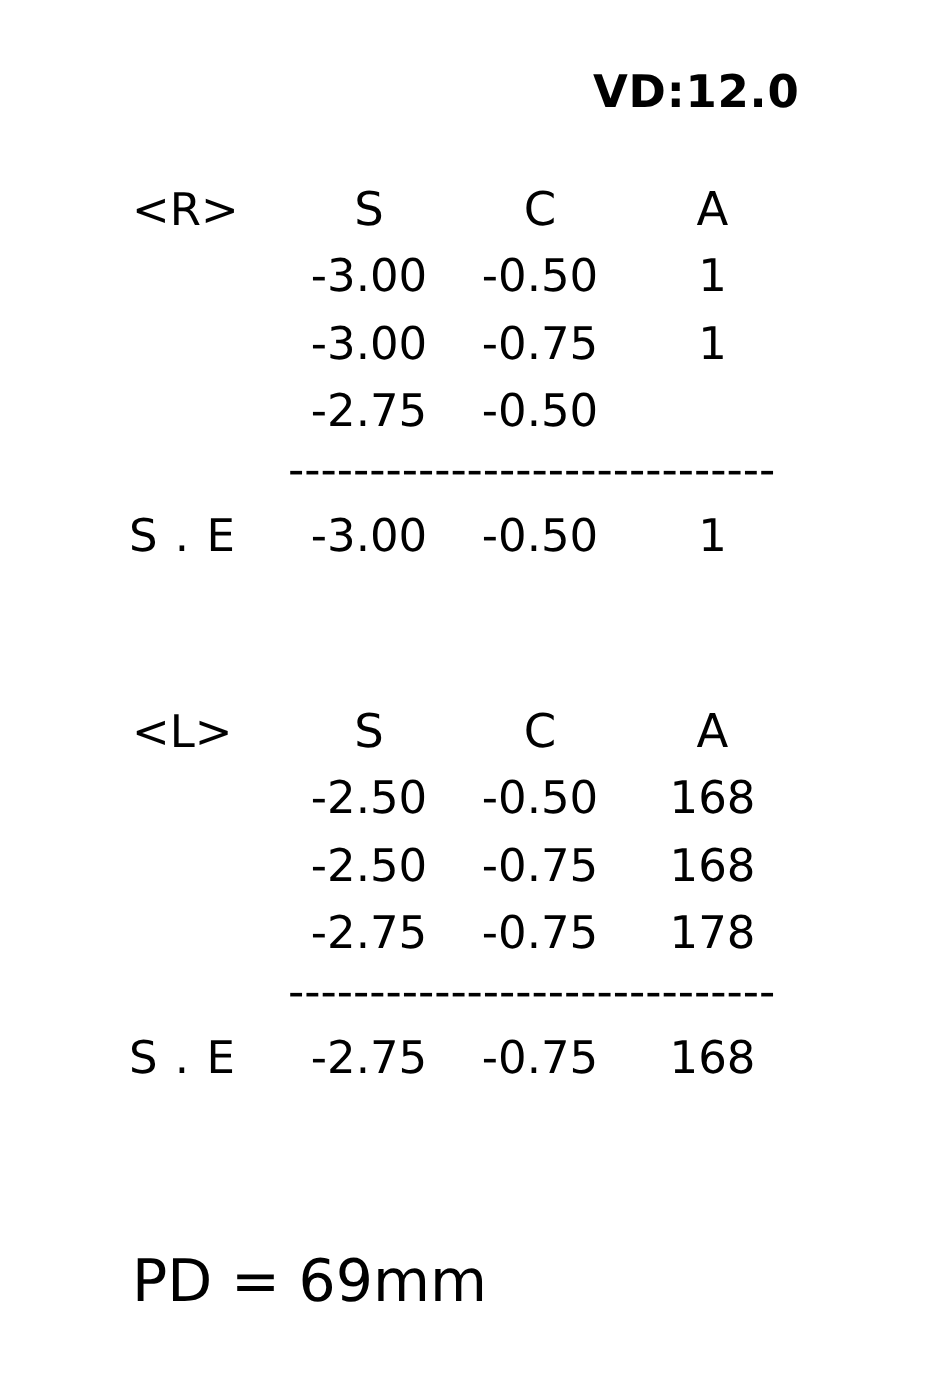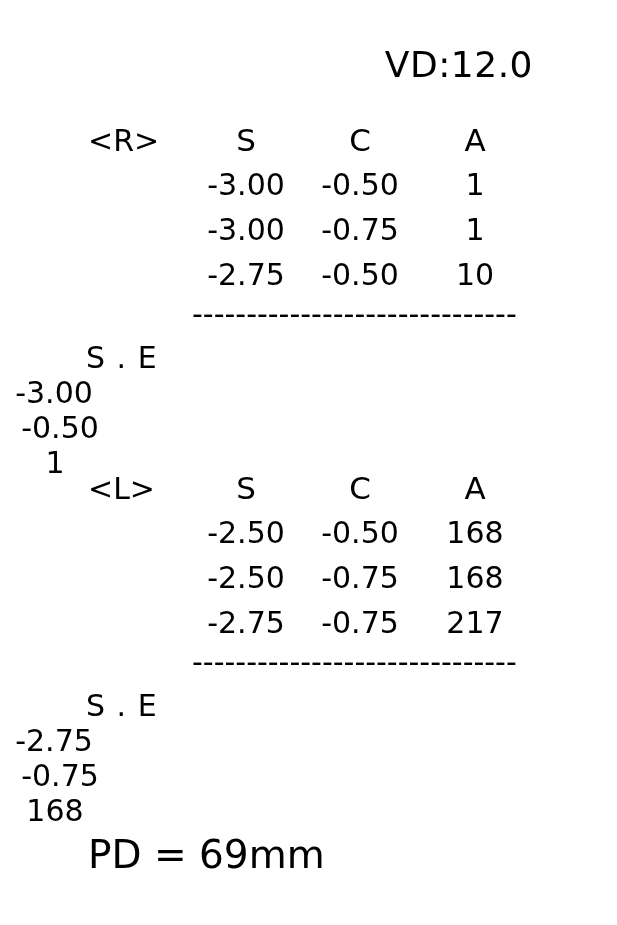--- a/index.html
+++ b/index.html
@@ -17,23 +17,24 @@
   }
   .sheet {
     position: relative;
     width: 617px;
     height: 925px;
   }
   .vd {
     position: absolute;
     top: 44px;
     right: 84px;
-    font-size: 36px;
+    font-size: 30px;
     letter-spacing: 0.5px;
     white-space: nowrap;
+    font-weight: bold;
   }
   .block {
     position: absolute;
     left: 0;
     width: 617px;
   }
   .block.right { top: 122px; }
   .block.left  { top: 470px; }
 
   .row {
@@ -69,21 +70,21 @@
     padding-left: 192px;
     box-sizing: border-box;
     color: #000;
     overflow: hidden;
     white-space: nowrap;
   }
   .divider span {
     display: inline-block;
     transform: translateY(-6px);
   }
-  .se-row { margin-top: 8px; flex-direction: column; }
+  .se-row { margin-top: 8px; }
   .se-row .c-label {
     padding-left: 86px;
     letter-spacing: 1px;
   }
   .pd {
     position: absolute;
     left: 88px;
     top: 832px;
     font-size: 39px;
     white-space: nowrap;
@@ -116,21 +117,20 @@
       <div class="c-label"></div>
       <div class="c-s">-3.00</div>
       <div class="c-c">-0.75</div>
       <div class="c-a">1</div>
     </div>
 
     <div class="row">
       <div class="c-label"></div>
       <div class="c-s">-2.75</div>
       <div class="c-c">-0.50</div>
-      <div class="c-a">10</div>
     </div>
 
     <div class="divider">
       <span>------------------------------</span>
     </div>
 
     <div class="row se-row">
       <div class="c-label">S . E</div>
       <div class="c-s">-3.00</div>
       <div class="c-c">-0.50</div>
@@ -158,21 +158,21 @@
       <div class="c-label"></div>
       <div class="c-s">-2.50</div>
       <div class="c-c">-0.75</div>
       <div class="c-a">168</div>
     </div>
 
     <div class="row">
       <div class="c-label"></div>
       <div class="c-s">-2.75</div>
       <div class="c-c">-0.75</div>
-      <div class="c-a">217</div>
+      <div class="c-a">178</div>
     </div>
 
     <div class="divider">
       <span>------------------------------</span>
     </div>
 
     <div class="row se-row">
       <div class="c-label">S . E</div>
       <div class="c-s">-2.75</div>
       <div class="c-c">-0.75</div>

